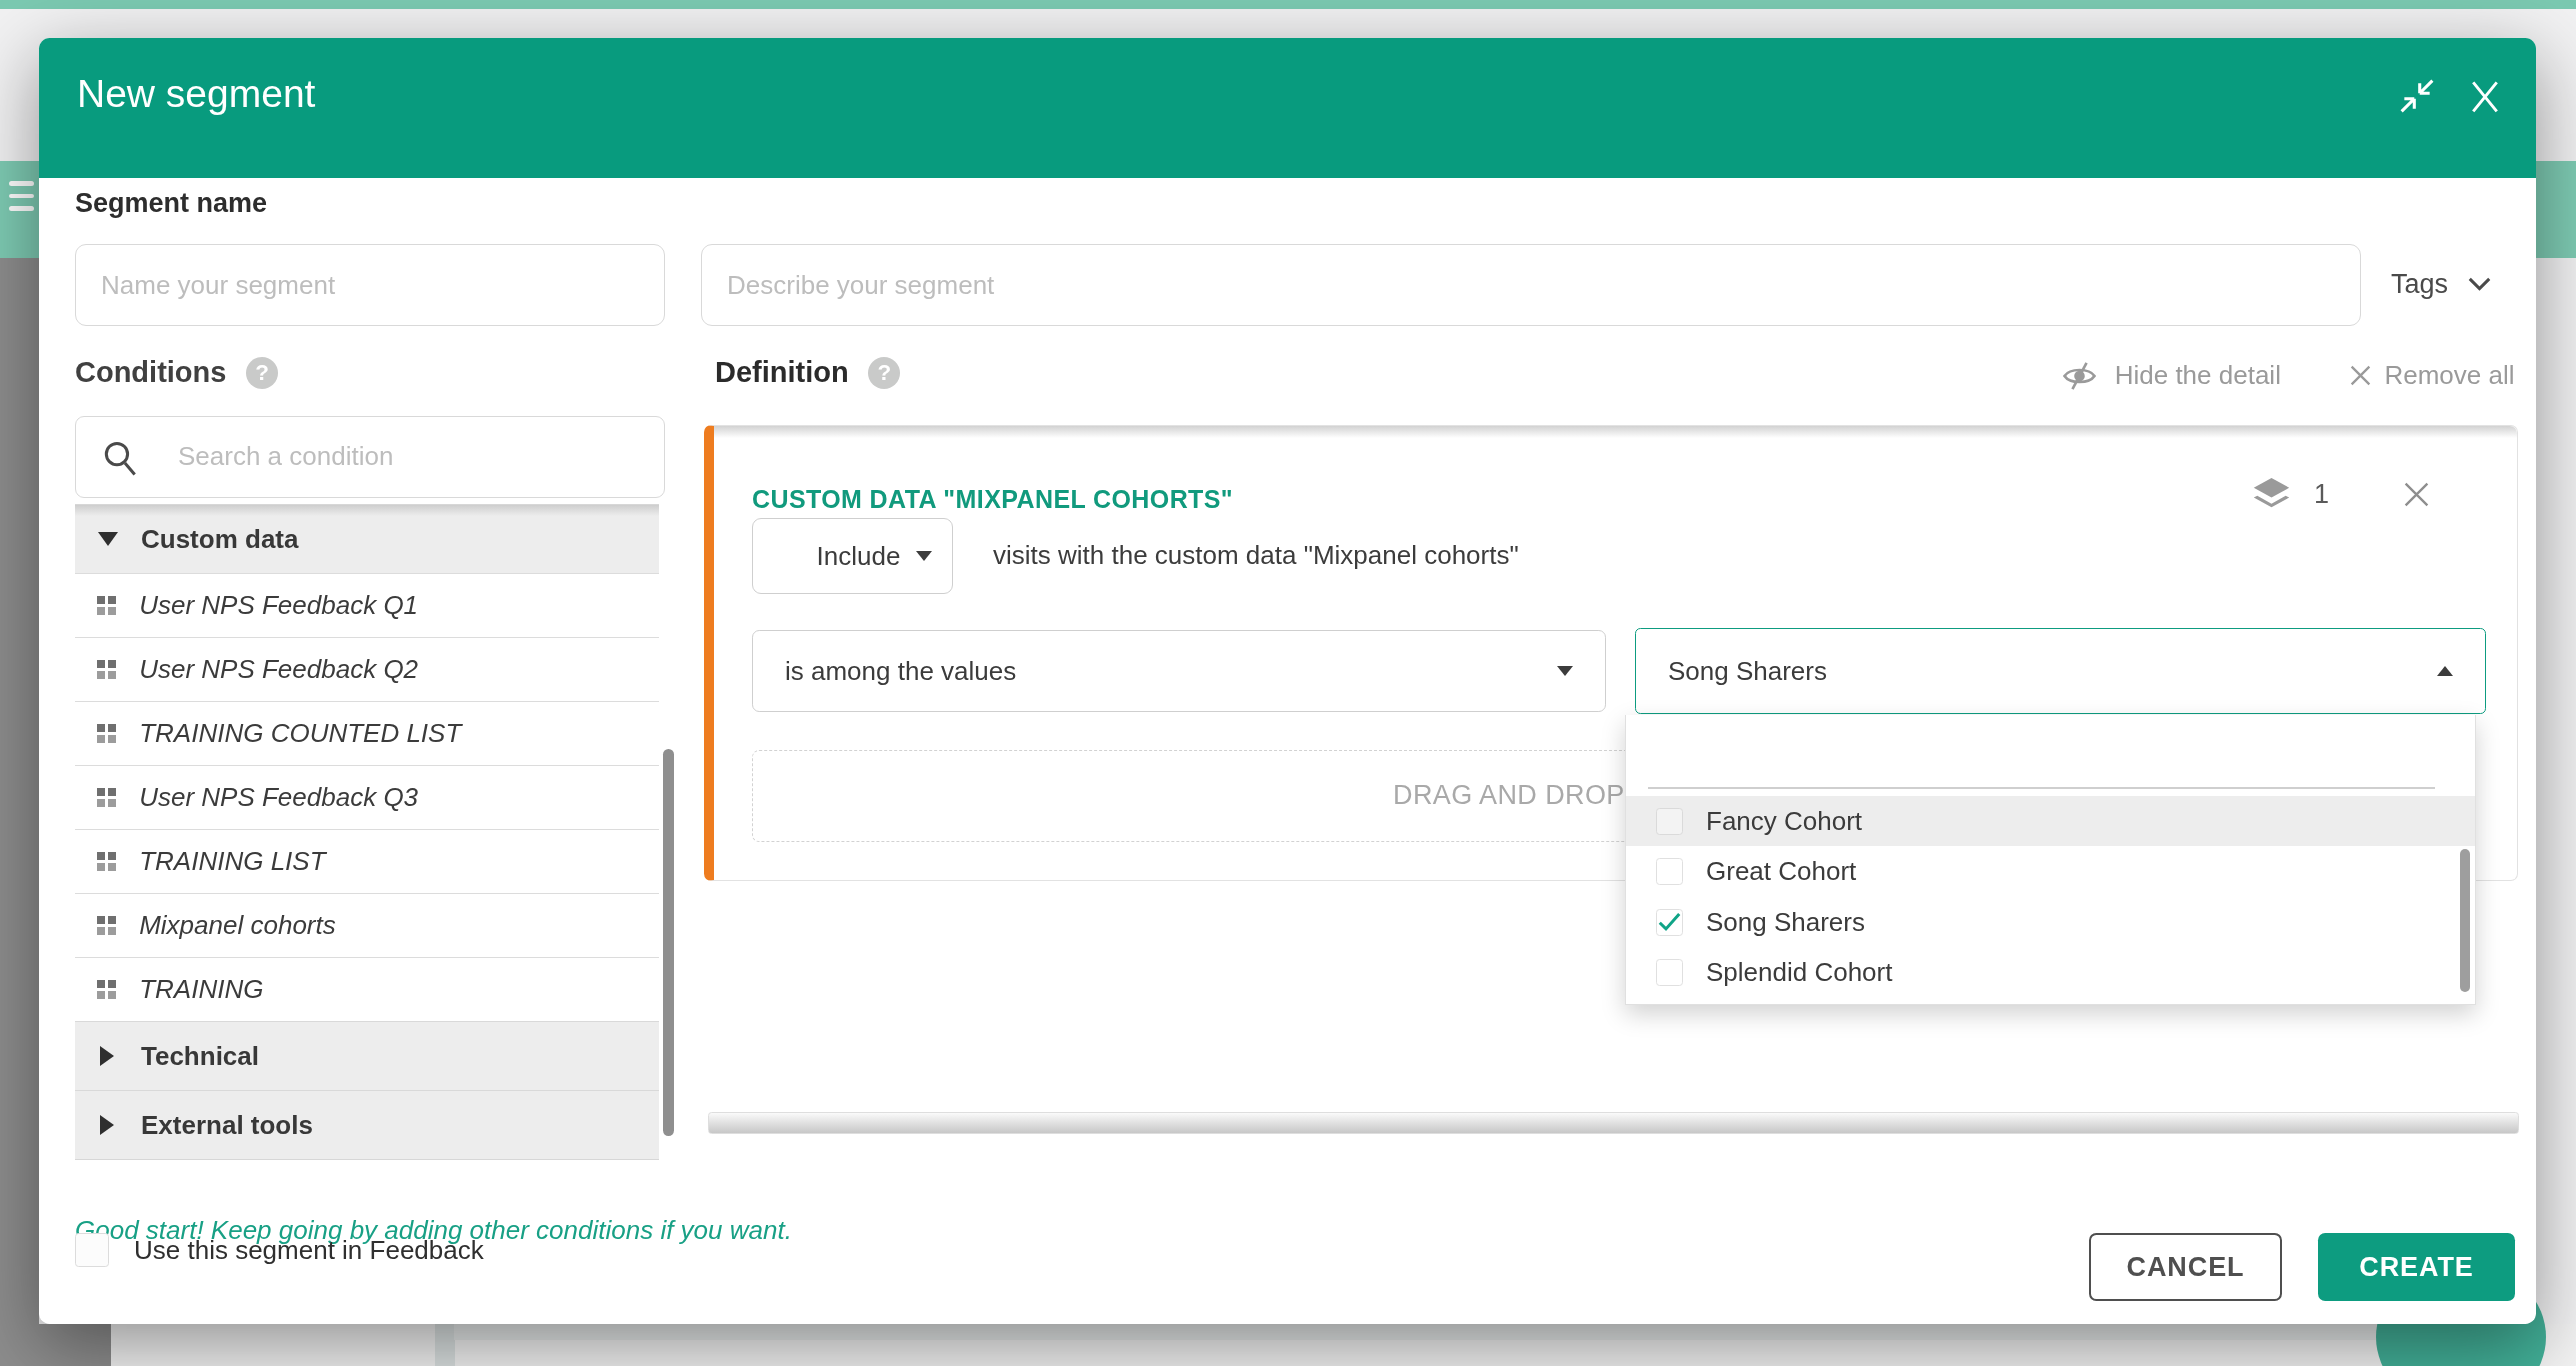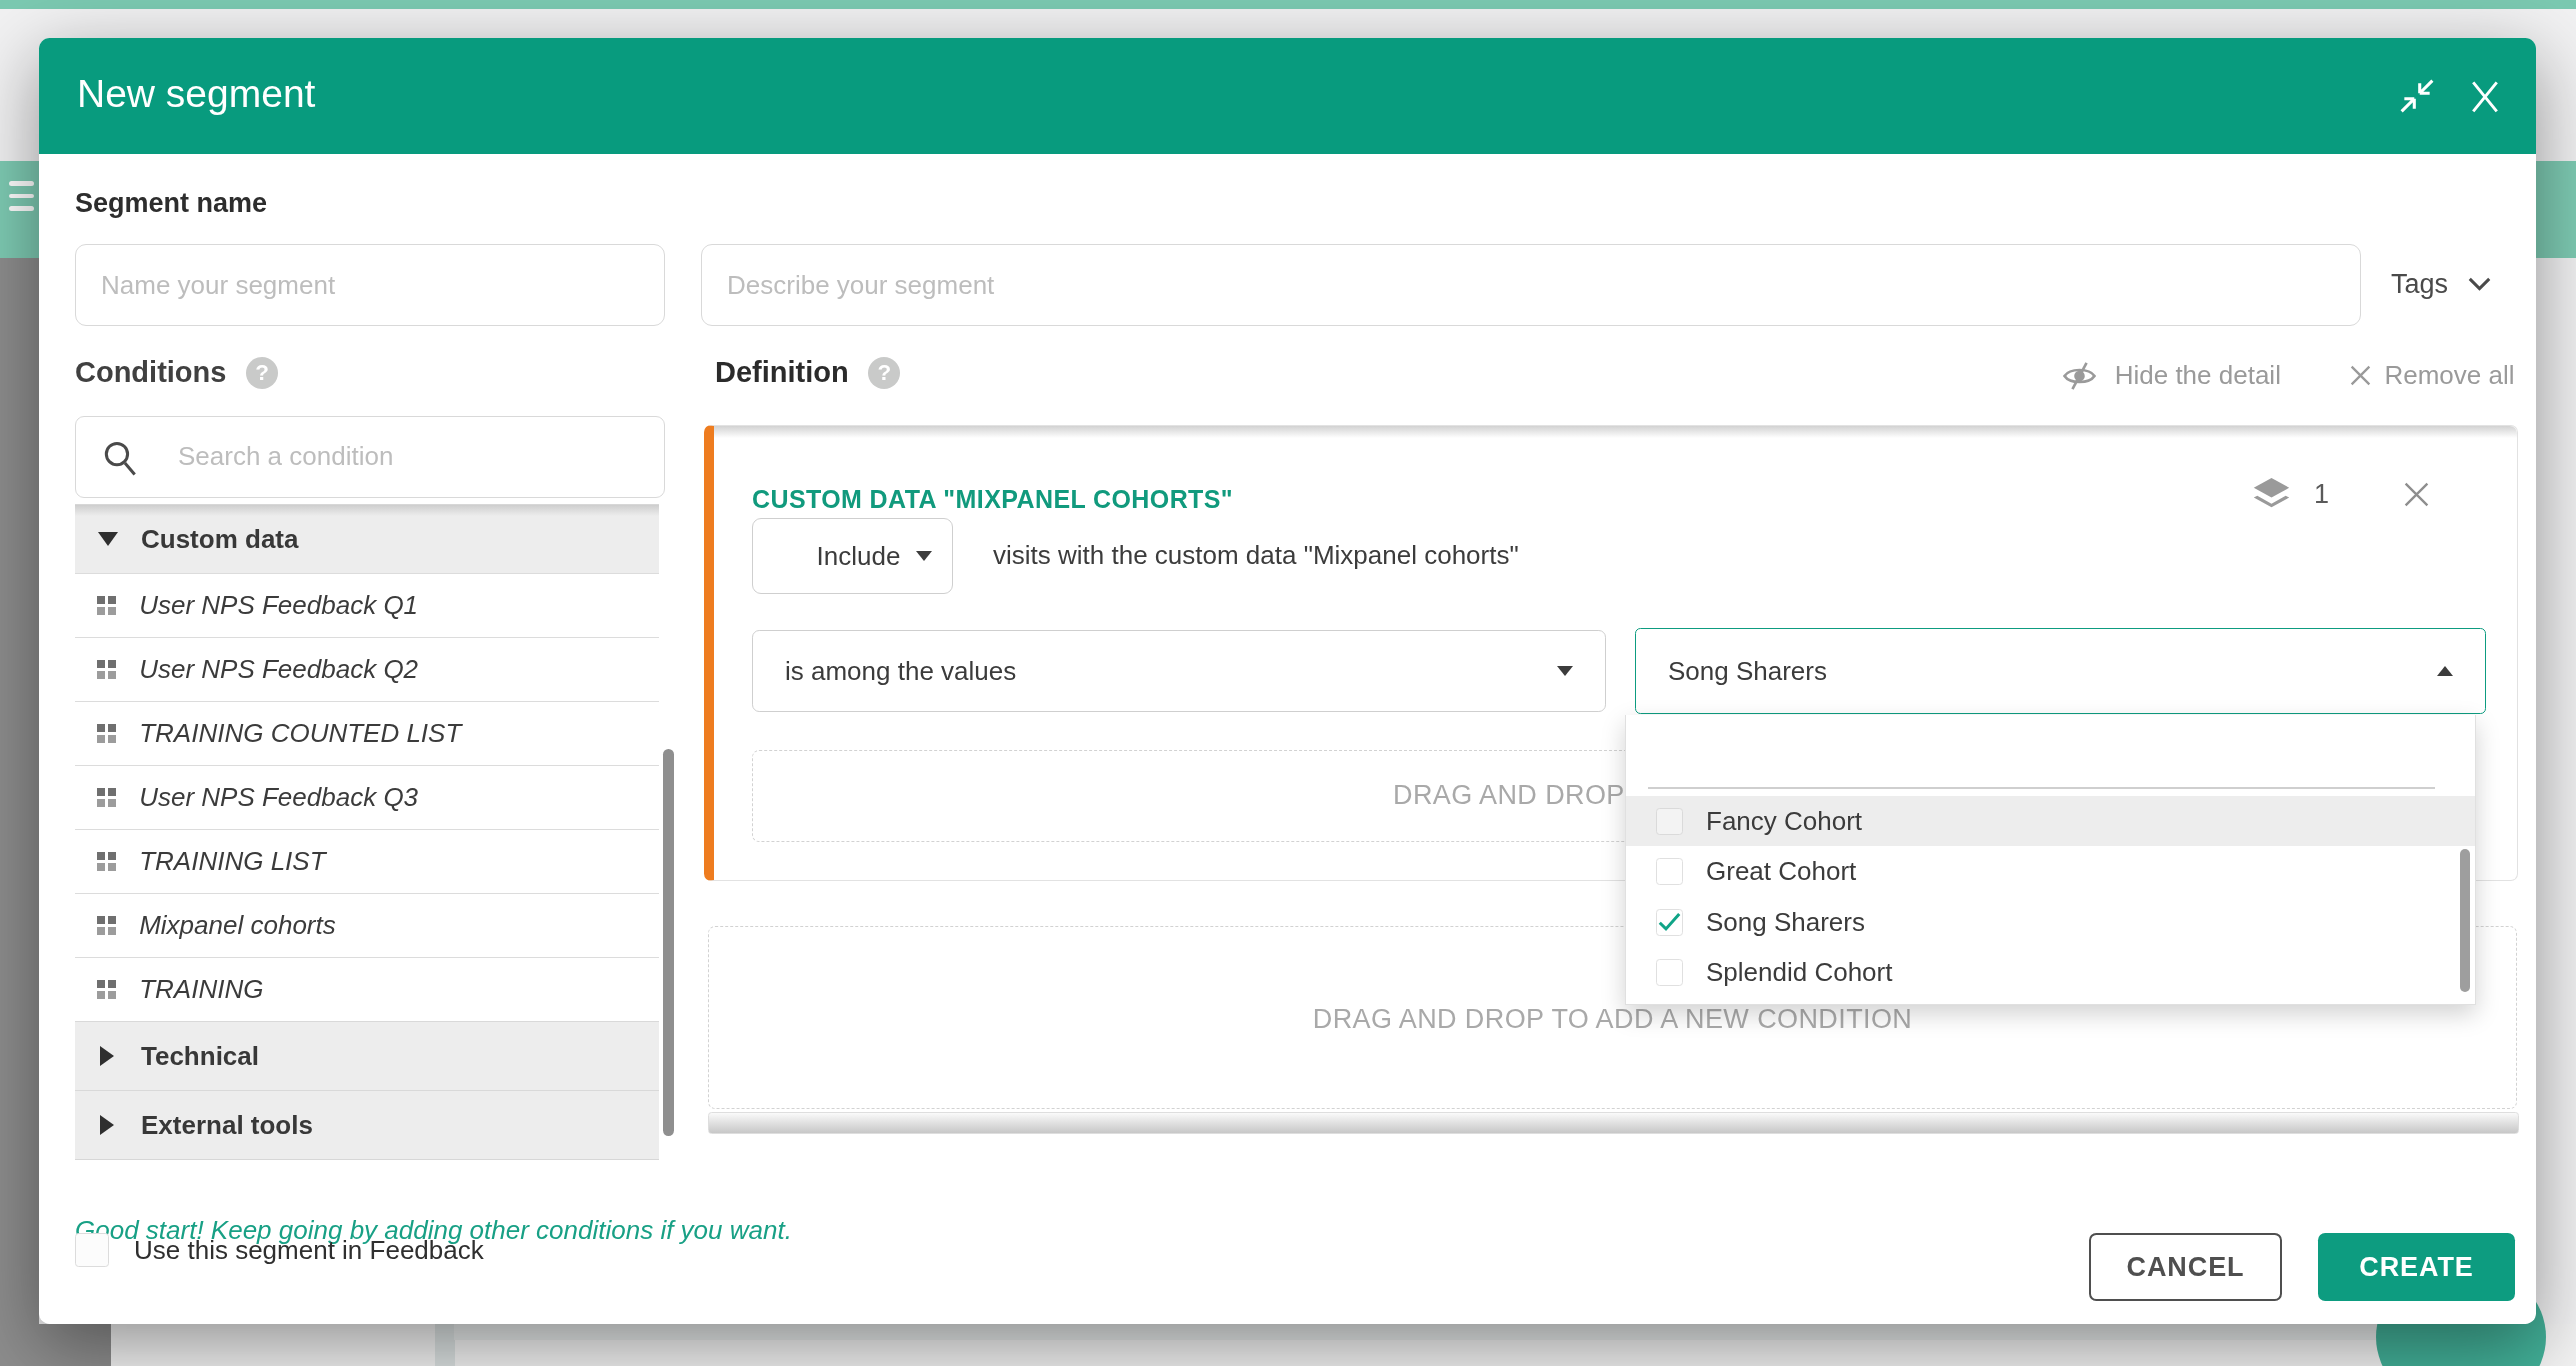--- a/index.html
+++ b/index.html
@@ -13,21 +13,21 @@
   .leftbar-b{left:0;top:1324px;width:111px;height:43px;background:#8d8d8d;}
   .bottom-bg{left:111px;top:1324px;width:2465px;height:43px;background:#f2f2f2;}
   .bottom-div{left:435px;top:1324px;width:19.7px;height:43px;background:#dbe1e1;}
   .bottom-panel{left:454px;top:1324px;width:2082px;height:16px;background:#e7eaea;}
   .fab-blob{left:2376px;top:1270px;width:170px;height:134px;border-radius:67px;background:#42b098;}
   .burger{left:9px;top:181px;width:25px;height:39px;}
   .burger i{display:block;width:25px;height:4.5px;background:#fff;border-radius:2.7px;margin-bottom:8px;}
   
   .modal{left:39px;top:38px;width:2497px;height:1286px;background:#fff;border-radius:10.7px;
          box-shadow:0 21.5px 72px rgba(0,0,0,.40);}
-  .mhead{left:0;top:0;width:100%;height:116px;background:#089b7e;border-radius:10.7px 10.7px 0 0;}
+  .mhead{left:0;top:0;width:100%;height:140px;background:#089b7e;border-radius:10.7px 10.7px 0 0;}
   .mtitle{left:38px;top:34px;font-size:39px;font-weight:500;color:#fff;}
   .hicon{top:39px;width:38px;height:38px;cursor:pointer;}
   .label-strong{font-size:27px;font-weight:700;color:#2d2d2d;}
   .input{box-sizing:border-box;border:1.8px solid #d9d9d9;border-radius:11px;background:#fff;
          font-family:"Liberation Sans",sans-serif;font-size:26px;color:#3b3b3b;padding:0 25px;outline:none;}
   .input::placeholder{color:#bdbdbd;}
   .qicon{display:inline-flex;align-items:center;justify-content:center;width:32px;height:32px;border-radius:50%;
          background:#c9cac9;color:#fff;font-size:22.4px;font-weight:700;}
   .muted{color:#9a9a9a;}
   
@@ -314,23 +314,20 @@
         </span>
         <span>Song Sharers</span>
       </div>
       <div class="opt" style="top:232px;">
         <span class="cbx"></span>
         <span>Splendid Cohort</span>
       </div>
       <div style="position:absolute;right:5.4px;top:134px;width:9.8px;height:143px;border-radius:5.4px;background:#9e9e9e;"></div>
     </div>
 
-    <div class="abs dashed" style="left:669px;top:888px;width:1809px;height:183px;">
-      <div class="dashtext" style="position:absolute;left:0;right:0;top:77px;text-align:center;">DRAG AND DROP TO ADD A NEW CONDITION</div>
-    </div>
     <div class="abs hsb" style="left:669px;top:1074px;width:1809px;height:19.7px;"></div>
 
     <div class="abs hint-green" style="left:36px;top:1129px;">Good start! Keep going by adding other conditions if you want.</div>
     <div class="abs" style="left:36px;top:1195px;display:flex;align-items:center;gap:25px;">
       <span style="width:34px;height:34px;border:1.8px solid #dcdcdc;border-radius:3.6px;background:#fcfcfc;box-sizing:border-box;cursor:pointer;"></span>
       <span style="font-size:26px;color:#2f2f2f;">Use this segment in Feedback</span>
     </div>
     <div class="abs btn-cancel" style="left:2050px;top:1195px;width:193px;height:68px;">CANCEL</div>
     <div class="abs btn-create" style="left:2279px;top:1195px;width:197px;height:68px;">CREATE</div>
   </div>

